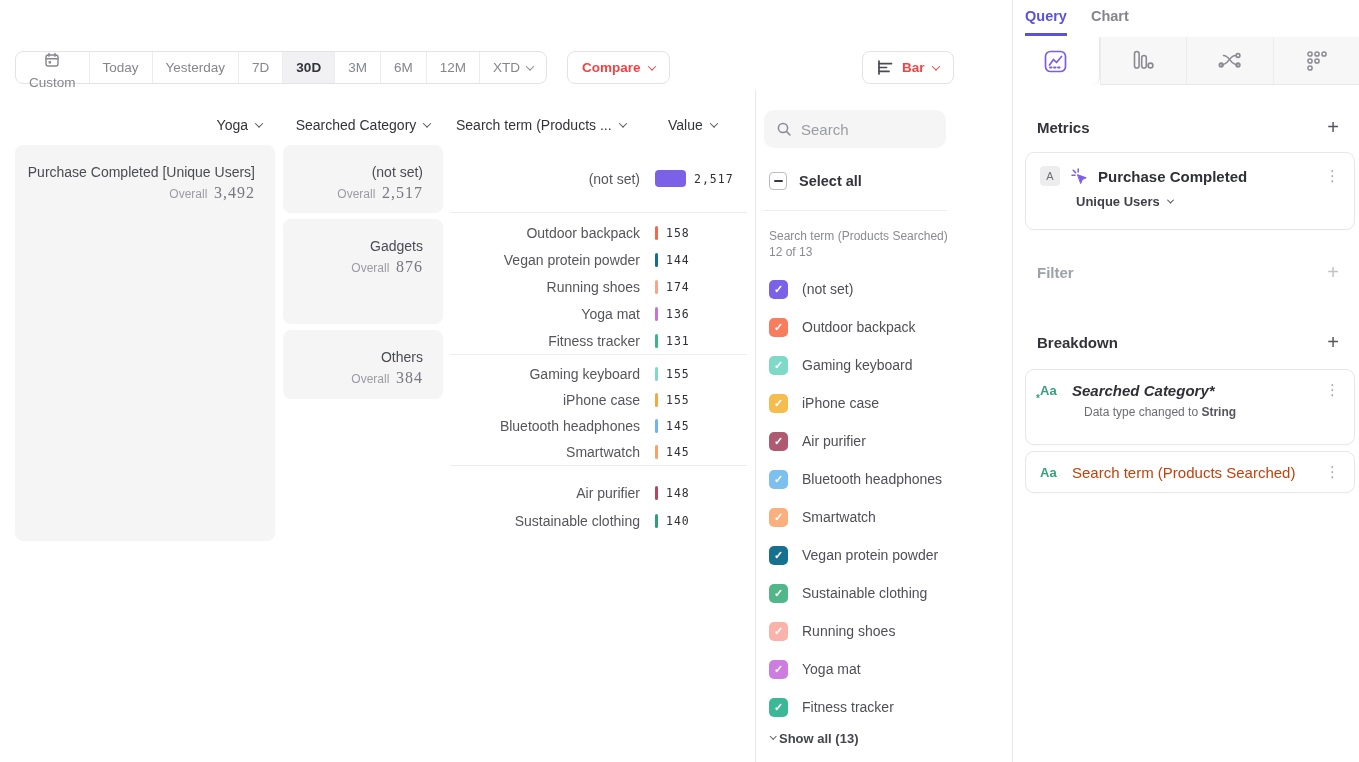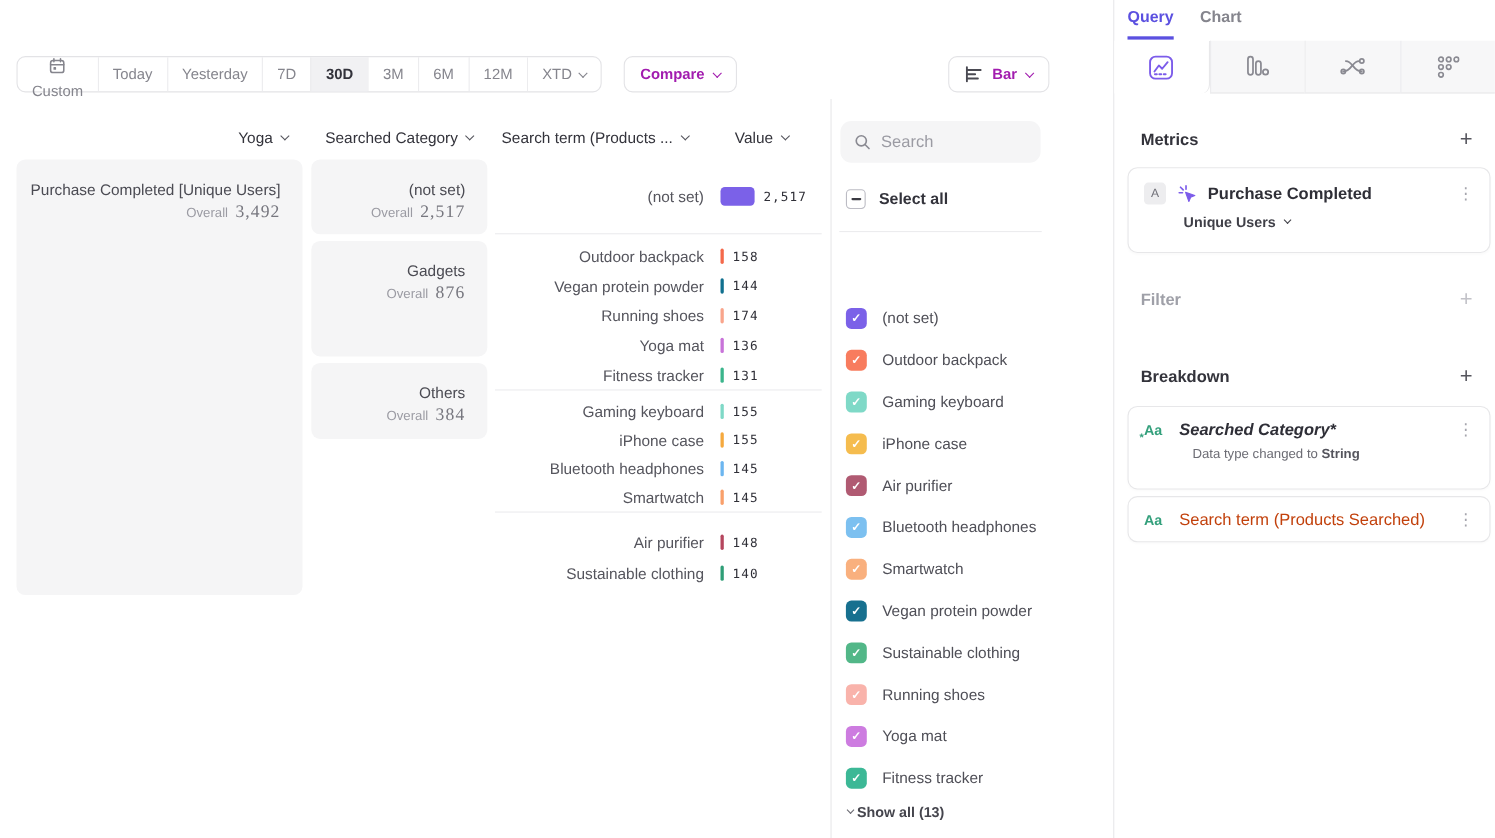--- a/index.html
+++ b/index.html
@@ -14,21 +14,21 @@
   
   .range-group { left:15px; top:51px; height:33px; display:flex; align-items:stretch;
     border:1px solid #e3e3e6; border-radius:8px; background:#fff; }
   .seg { display:flex; align-items:center; gap:7px; padding:0 13px; font-size:13.5px;
     color:#85858d; cursor:pointer; border-left:1px solid #ececee; white-space:nowrap; }
   .seg:first-child { border-left:none; border-radius:7px 0 0 7px;flex-direction:column; }
   .seg:last-child { border-radius:0 7px 7px 0; }
   .seg.active { background:#f1f1f3; color:#33333b; font-weight:bold; }
   .btn { position:absolute; top:51px; height:33px; display:flex; align-items:center; gap:8px;
     padding:0 14px; border:1px solid #e3e3e6; border-radius:8px; background:#fff;
-    font-size:13.5px; font-weight:bold; color:#a21caf; cursor:pointer;
+    font-size:13.5px; font-weight:bold; color:#ef4444; cursor:pointer;
     font-family:"Liberation Sans", sans-serif; }
   .chev { display:inline-block; width:6px; height:6px; border-right:1.6px solid currentColor;
     border-bottom:1.6px solid currentColor; transform:rotate(45deg) translate(-1px,-1px); }
   .chev.gray { color:#85858d; }
 
   
   .thead { position:absolute; top:116px; height:18px; display:flex; align-items:center; gap:8px;
     font-size:14px; color:#33333b; cursor:pointer; }
   .thead .chev { color:#55555d; }
 
@@ -285,20 +285,21 @@
       </span>
     <input placeholder="Search" style="">
   </div>
   <div class="select-all abs">
     <span class="sa-box">
         <span class="dash"></span>
       </span>
     <span class="sa-label">Select all</span>
   </div>
   <div class="legend-divider"></div>
+  <div class="legend-subtitle abs">Search term (Products Searched) 12 of 13</div>
   <div id="legend-items">
       <div class="litem">
         <span class="cbox" style="background: rgb(123, 97, 232);">✓</span>
         <span class="litem-label">(not set)</span>
       </div>
       <div class="litem">
         <span class="cbox" style="background: rgb(248, 124, 94);">✓</span>
         <span class="litem-label">Outdoor backpack</span>
       </div>
       <div class="litem">

